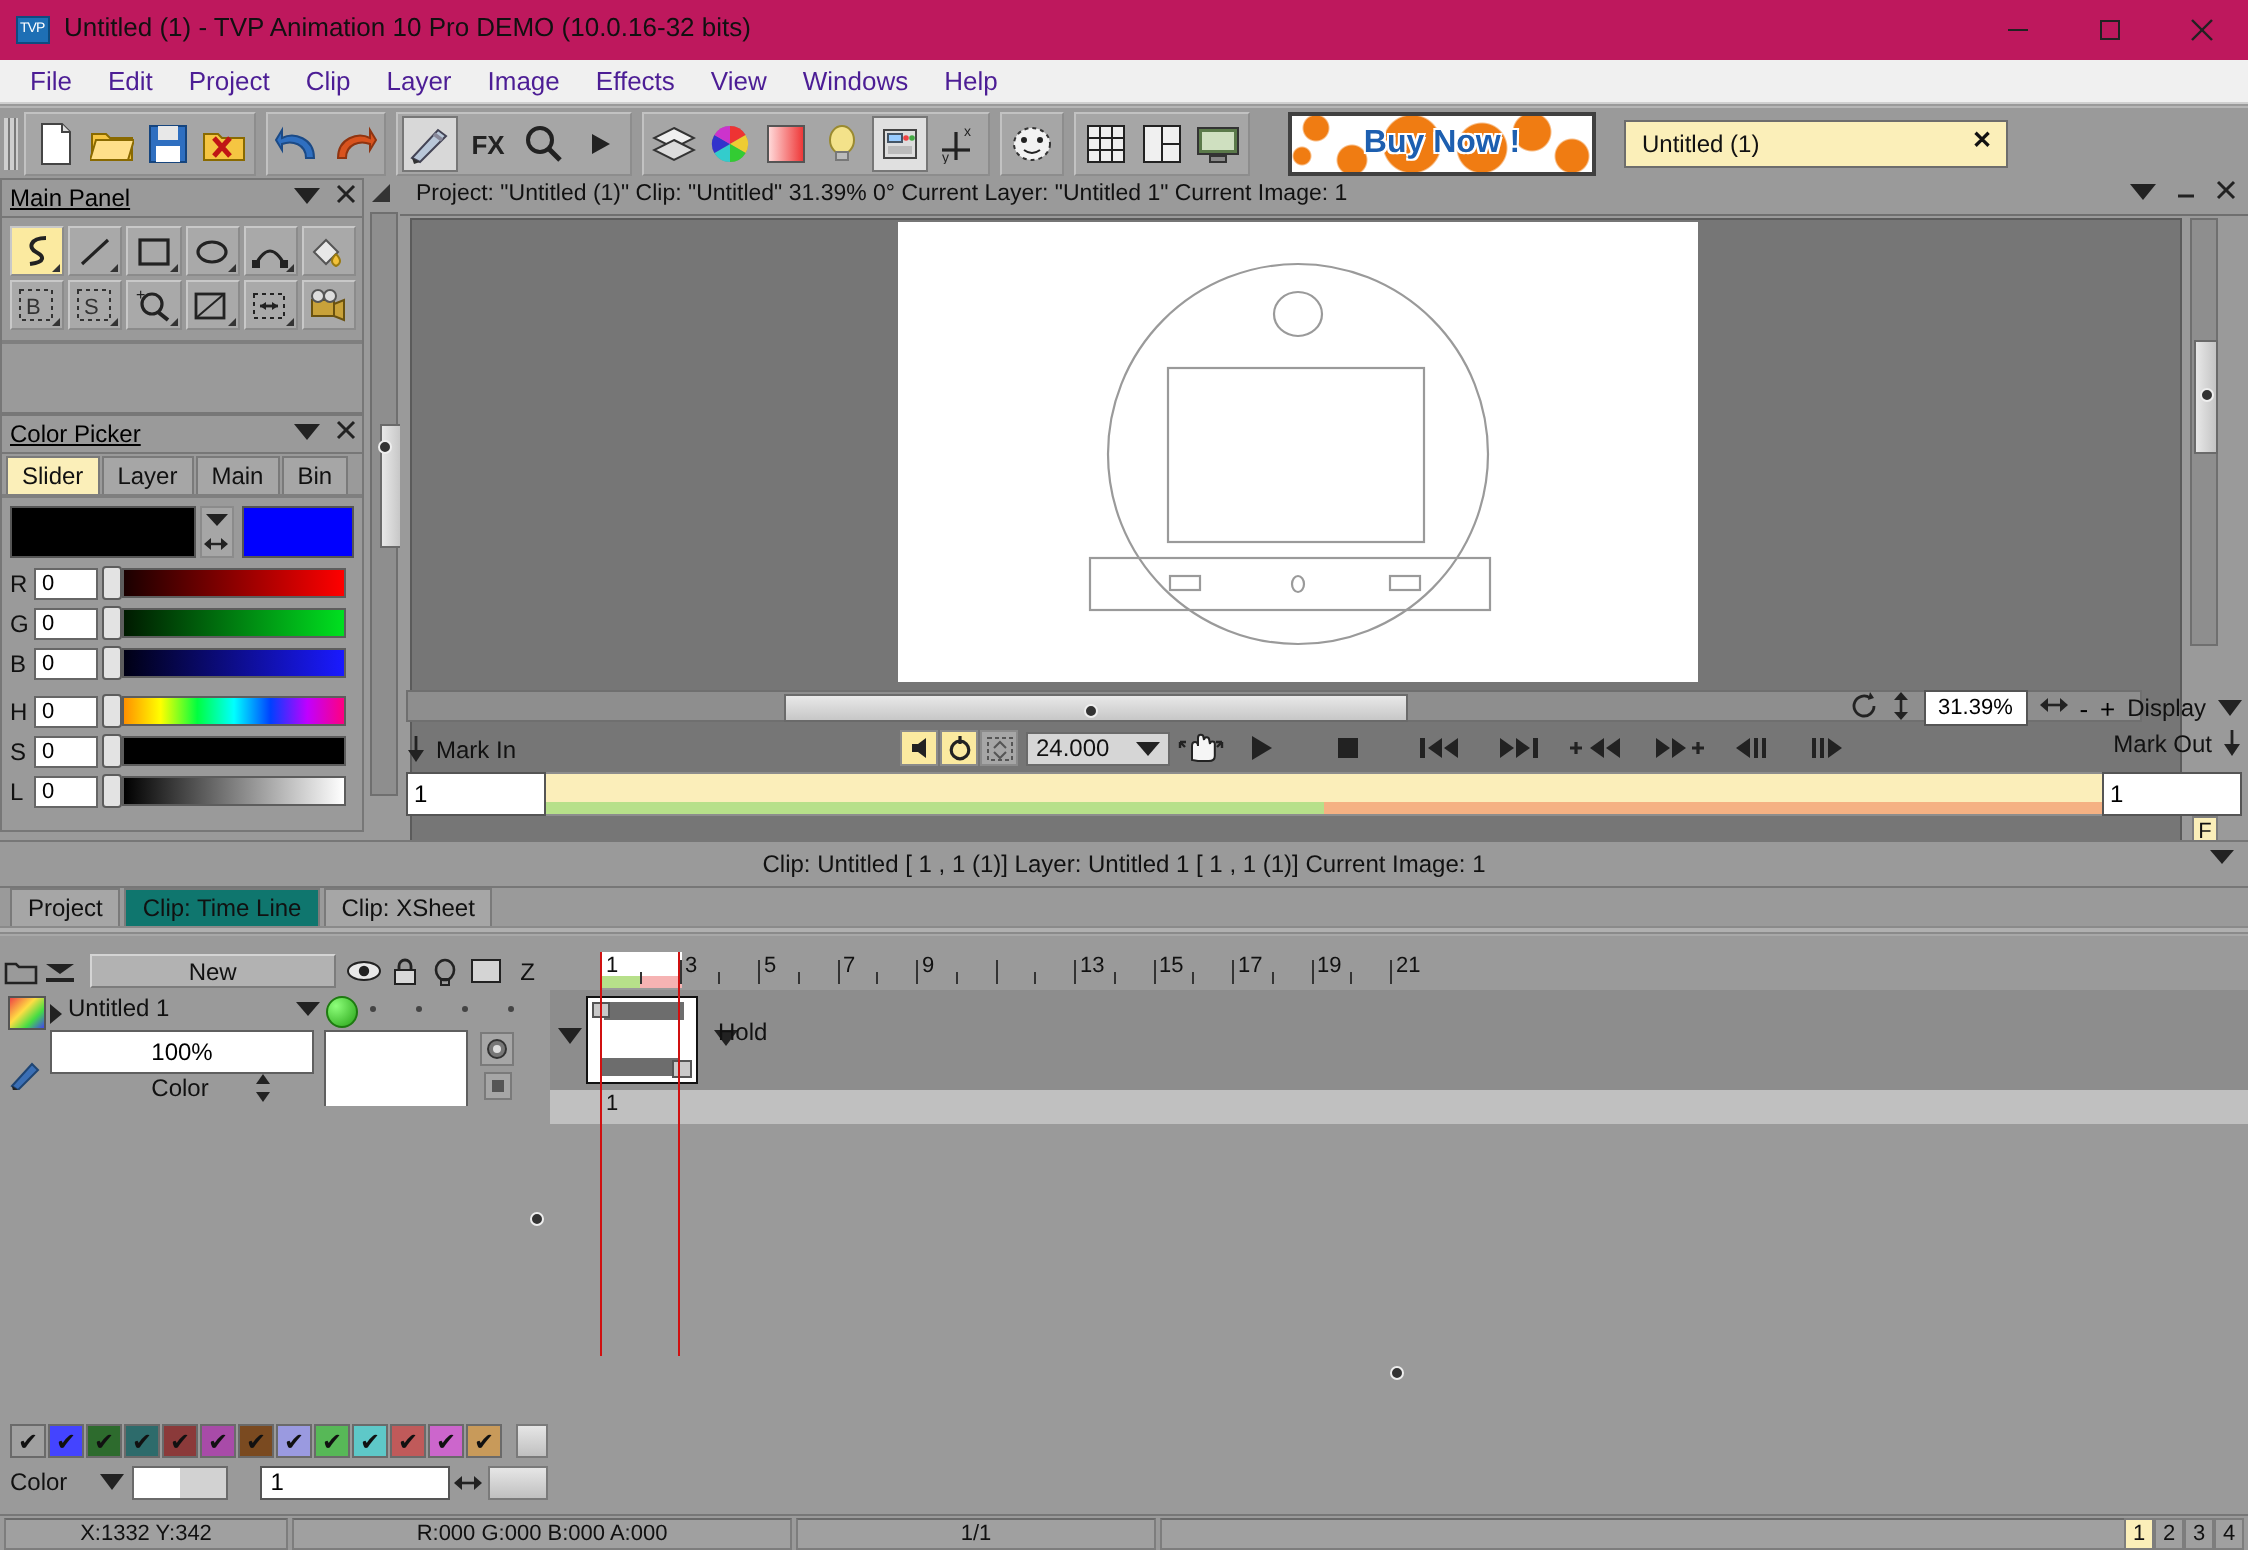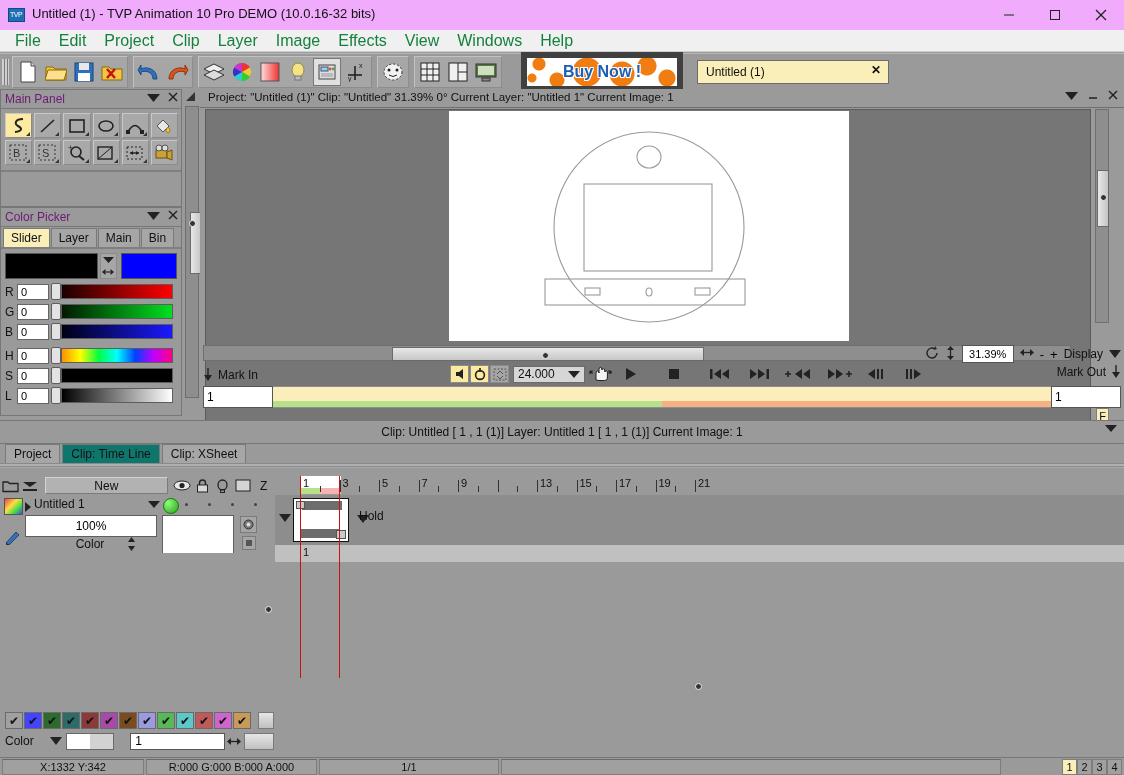--- a/index.html
+++ b/index.html
@@ -6,46 +6,46 @@
   body{
     width:1124px;height:775px;overflow:hidden;
     font-family:"Liberation Sans",sans-serif;
     font-size:12px;
     background:#9a9a9a;
     -webkit-font-smoothing:none;
   }
   .app{position:relative;width:1124px;height:775px;background:#9a9a9a;}
 
   
-  .titlebar{position:absolute;left:0;top:0;width:1124px;height:30px;background:#f0abfc;}
+  .titlebar{position:absolute;left:0;top:0;width:1124px;height:30px;background:#be185d;}
   .tb-icon{position:absolute;left:8px;top:8px;width:17px;height:14px;background:#1e6fb5;
            border:1px solid #0d4b80;box-sizing:border-box;}
   .tb-icon:after{content:"TVP";position:absolute;left:1px;top:0px;font-size:7px;color:#fff;
                  font-family:"Liberation Sans",sans-serif;letter-spacing:-0.5px;line-height:12px;}
   .tb-title{position:absolute;left:32px;top:6px;font-size:13px;color:#111;}
   .tb-btns{position:absolute;right:0;top:0;height:30px;display:flex;}
   .tb-btn{width:46px;height:30px;display:flex;align-items:center;justify-content:center;
           font-size:14px;color:#222;}
 
   
   .menubar{position:absolute;left:0;top:30px;width:1124px;height:22px;background:#f0f0f0;
            border-bottom:1px solid #cfcfcf;display:flex;align-items:center;padding-left:6px;box-sizing:border-box;}
-  .menuitem{padding:3px 9px;font-size:16px;color:#15803d;cursor:default;}
+  .menuitem{padding:3px 9px;font-size:13px;color:#4c1d95;cursor:default;}
 
   
   .toolbar{position:absolute;left:0;top:53px;width:1124px;height:36px;background:#9a9a9a;
            border-top:1px solid #b6b6b6;display:flex;align-items:center;}
   .tgrip{width:7px;height:26px;margin:0 3px 0 2px;
          background:linear-gradient(90deg,#cfcfcf 0,#cfcfcf 2px,#7a7a7a 2px,#7a7a7a 3px,#cfcfcf 3px,#cfcfcf 5px,#7a7a7a 5px,#7a7a7a 6px,#cfcfcf 6px);}
   .tgroup{display:flex;align-items:center;background:#a6a6a6;border:1px solid #8d8d8d;
           border-top-color:#c2c2c2;border-left-color:#c2c2c2;height:30px;margin-right:5px;padding:0 1px;}
   .tbtn{width:26px;height:26px;margin:0 1px;display:flex;align-items:center;justify-content:center;position:relative;}
   .tbtn svg{display:block;}
   .buynow{width:150px;height:28px;background:#fdba74;position:relative;overflow:hidden;
-          margin-left:14px;border:6px solid #404040;}
+          margin-left:14px;border:2px solid #404040;}
   .buynow .splat{position:absolute;left:0;top:0;width:150px;height:28px;
     background:
       radial-gradient(circle at 12px 6px,#f07c12 6px,transparent 7px),
       radial-gradient(circle at 30px 22px,#f07c12 7px,transparent 8px),
       radial-gradient(circle at 120px 8px,#f07c12 9px,transparent 10px),
       radial-gradient(circle at 140px 20px,#f07c12 8px,transparent 9px),
       radial-gradient(circle at 60px 14px,#f07c12 14px,transparent 15px),
       radial-gradient(circle at 95px 16px,#f07c12 12px,transparent 13px),
       radial-gradient(circle at 5px 20px,#f07c12 4px,transparent 5px);
     background-color:#ffffff;}
@@ -56,21 +56,21 @@
   .proj-tab{margin-left:14px;width:190px;height:22px;background:#fbefb9;border:1px solid #6d6d6d;
             display:flex;align-items:center;position:relative;font-size:12px;color:#111;}
   .proj-tab span.lbl{margin-left:8px;}
   .proj-tab span.x{position:absolute;right:7px;top:2px;font-size:12px;font-weight:bold;}
   .tb-caret{position:absolute;right:6px;top:60px;width:20px;height:22px;background:#a6a6a6;
             border:1px solid #8d8d8d;display:flex;align-items:center;justify-content:center;}
 
   
   .panelbar{height:18px;background:#9a9a9a;display:flex;align-items:center;
             border-bottom:1px solid #777;position:relative;}
-  .panelbar .t{font-size:12px;color:#701a75;margin-left:4px;font-weight:normal;}
+  .panelbar .t{font-size:12px;color:#000000;margin-left:4px;font-weight:normal;text-decoration:underline;}
   .panelbar .ctl{position:absolute;right:3px;top:1px;display:flex;gap:8px;align-items:center;}
 
   
   .leftcol{position:absolute;left:0;top:89px;width:182px;height:327px;background:#9a9a9a;}
   .mainpanel{position:absolute;left:0;top:0;width:182px;height:118px;background:#9a9a9a;
              border:1px solid #777;box-sizing:border-box;}
   .toolgrid{padding:3px 2px 2px 3px;}
   .toolrow{display:flex;}
   .tool{width:28px;height:25px;margin:1px;background:#a9a9a9;border:1px solid #8b8b8b;
         border-top-color:#c8c8c8;border-left-color:#c8c8c8;display:flex;align-items:center;
@@ -344,20 +344,41 @@
             <path d="M20 17 C20 7 10 4 4 7 L4 3 L1 8 L4 13 L4 10 C9 8 16 10 16 17 Z" fill="#2f6fc0" stroke="#1b4a86"></path>
           </svg>
       </div>
       <div class="tbtn">
         <svg width="24" height="20">
             <path d="M4 17 C4 7 14 4 20 7 L20 3 L23 8 L20 13 L20 10 C15 8 8 10 8 17 Z" fill="#d9531e" stroke="#8f3410"></path>
           </svg>
       </div>
     </div>
 
+    <div class="tgroup">
+      <div class="tbtn" style="background:#d8d8d8;border:1px solid #777;">
+        <svg width="22" height="20">
+            <path d="M2 17 L15 3 L19 6 L6 19 Z" fill="#b9c7d8" stroke="#445"></path>
+            <path d="M2 17 L6 19 L3 20 Z" fill="#333"></path>
+            <path d="M13 5 L17 8" stroke="#889" stroke-width="2"></path>
+          </svg>
+      </div>
+      <div class="tbtn" style="font-size:13px;font-weight:bold;color:#222;">FX</div>
+      <div class="tbtn">
+        <svg width="20" height="20">
+            <circle cx="8" cy="8" r="6" fill="none" stroke="#222" stroke-width="2"></circle>
+            <line x1="12" y1="12" x2="18" y2="18" stroke="#222" stroke-width="2.5"></line>
+          </svg>
+      </div>
+      <div class="tbtn">
+        <svg width="14" height="14">
+            <path d="M3 2 L12 7 L3 12 Z" fill="#222"></path>
+          </svg>
+      </div>
+    </div>
 
     <div class="tgroup">
       <div class="tbtn">
         <svg width="22" height="20">
             <path d="M11 2 L21 7 L11 12 L1 7 Z" fill="#f0f0f0" stroke="#333"></path>
             <path d="M11 8 L21 13 L11 18 L1 13 Z" fill="#dcdcdc" stroke="#333"></path>
           </svg>
       </div>
       <div class="tbtn">
         <svg width="20" height="20">
@@ -1100,21 +1121,21 @@
           <path d="M0 5.5 L4 2 L4 9 Z" fill="#222"></path>
           <path d="M14 5.5 L10 2 L10 9 Z" fill="#222"></path>
           <line x1="4" y1="5.5" x2="10" y2="5.5" stroke="#222" stroke-width="1.3"></line>
         </svg>
     </div>
     <div class="botpad"></div>
   </div>
 
   <div class="status">
     <div class="st-cell" style="width:142px;">X:1332  Y:342</div>
-    <div class="st-cell" style="width:171px;">R:000 G:000 B:000 A:000</div>
+    <div class="st-cell" style="width:250px;">R:000 G:000 B:000 A:000</div>
     <div class="st-cell" style="width:180px;">1/1</div>
     <div class="st-cell" style="width:500px;"></div>
     <div class="st-pages">
       <div class="st-page sel">1</div>
       <div class="st-page">2</div>
       <div class="st-page">3</div>
       <div class="st-page">4</div>
     </div>
   </div>
 

